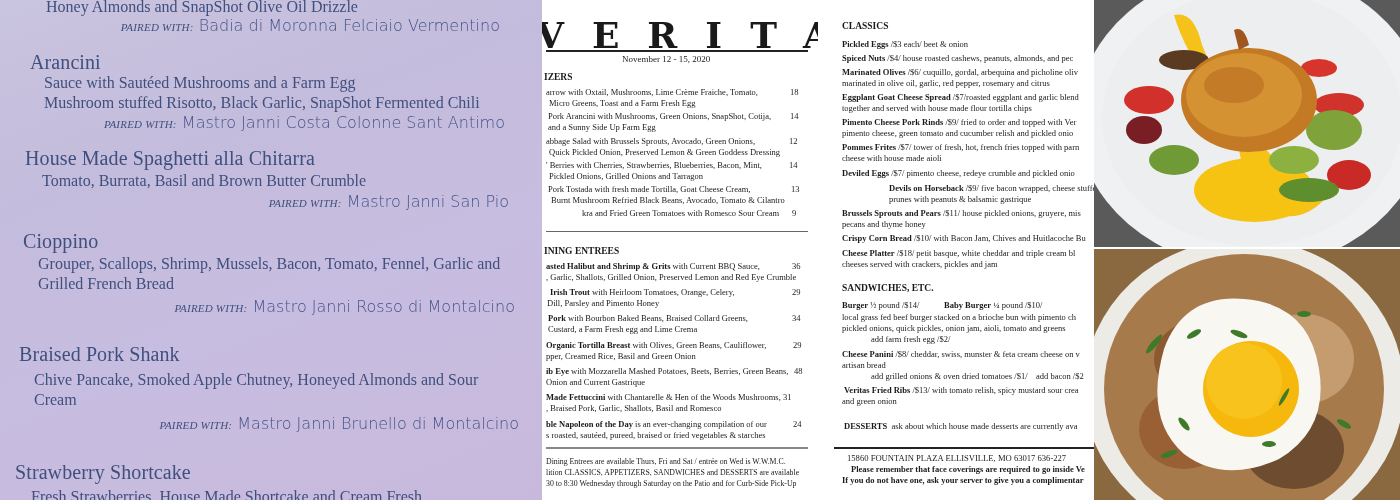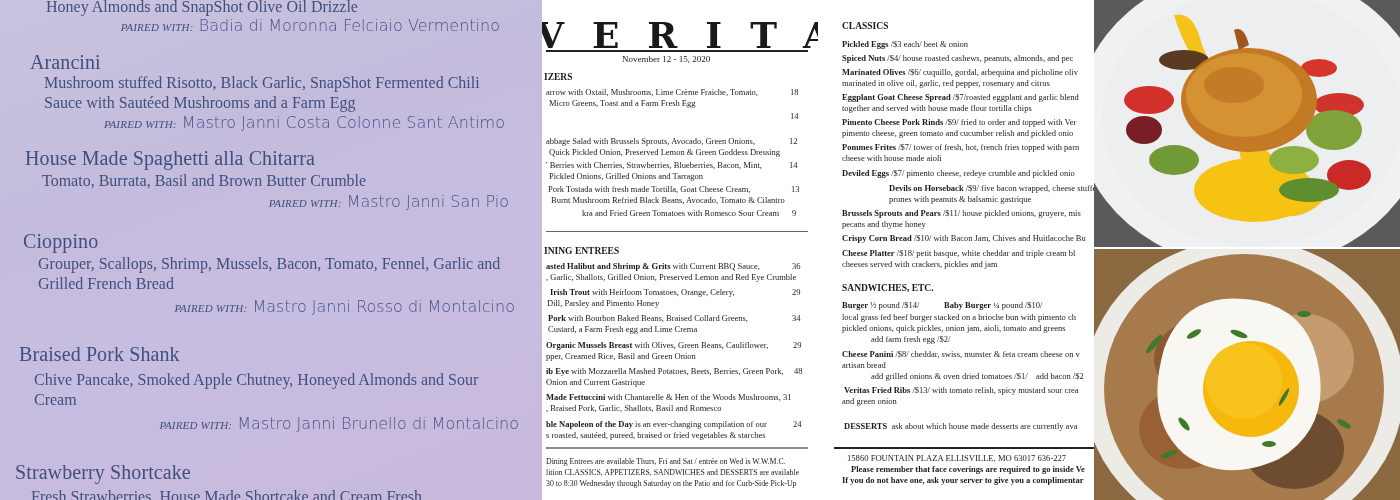--- a/index.html
+++ b/index.html
@@ -60,22 +60,22 @@
     </div>
     <div class="pair-line" style="right:42px; top:16px;">
       <span class="pair-label">PAIRED WITH:</span>
       <span class="pair-wine">Badia di Moronna Felciaio Vermentino</span>
     </div>
 
     <div class="dish" style="left:30px; top:51px;">
       <div class="dish-title">Arancini</div>
     </div>
     <div class="dish" style="left:44px; top:73px;">
+      <div class="dish-desc">Sauce with Sautéed Mushrooms and a Farm Egg</div>
       <div class="dish-desc">Mushroom stuffed Risotto, Black Garlic, SnapShot Fermented Chili</div>
-      <div class="dish-desc">Sauce with Sautéed Mushrooms and a Farm Egg</div>
     </div>
     <div class="pair-line" style="right:37px; top:113px;">
       <span class="pair-label">PAIRED WITH:</span>
       <span class="pair-wine">Mastro Janni Costa Colonne Sant Antimo</span>
     </div>
 
     <div class="dish" style="left:25px; top:147px;">
       <div class="dish-title">House Made Spaghetti alla Chitarra</div>
     </div>
     <div class="dish" style="left:42px; top:171px;">
@@ -124,20 +124,24 @@
     <div class="dates">November 12 - 15, 2020</div>
 
     <div class="sec-head" style="left:2px; top:72px;">IZERS</div>
 
     <div class="item" style="left:4px; top:87px;">
       <div>arrow with Oxtail, Mushrooms, Lime Crème Fraiche, Tomato,</div>
       <div style="padding-left:3px">Micro Greens, Toast and a Farm Fresh Egg</div>
     </div>
     <div class="price" style="left:248px; top:87px;">18</div>
 
+    <div class="item" style="left:6px; top:111px;">
+      <div>Pork Arancini with Mushrooms, Green Onions, SnapShot, Cotija,</div>
+      <div>and a Sunny Side Up Farm Egg</div>
+    </div>
     <div class="price" style="left:248px; top:111px;">14</div>
 
     <div class="item" style="left:4px; top:136px;">
       <div>abbage Salad with Brussels Sprouts, Avocado, Green Onions,</div>
       <div style="padding-left:3px">Quick Pickled Onion, Preserved Lemon &amp; Green Goddess Dressing</div>
     </div>
     <div class="price" style="left:247px; top:136px;">12</div>
 
     <div class="item" style="left:4px; top:160px;">
       <div>' Berries with Cherries, Strawberries, Blueberries, Bacon, Mint,</div>
@@ -172,27 +176,27 @@
     </div>
     <div class="price" style="left:250px; top:287px;">29</div>
 
     <div class="item" style="left:6px; top:313px;">
       <div><b>Pork</b><span> with Bourbon Baked Beans, Braised Collard Greens,</span></div>
       <div>Custard, a Farm Fresh egg and Lime Crema</div>
     </div>
     <div class="price" style="left:250px; top:313px;">34</div>
 
     <div class="item" style="left:4px; top:340px;">
-      <div><b>Organic Mussels Breast</b><span> with Olives, Green Beans, Cauliflower,</span></div>
+      <div><b>Organic Tortilla Breast</b><span> with Olives, Green Beans, Cauliflower,</span></div>
       <div>pper, Creamed Rice, Basil and Green Onion</div>
     </div>
     <div class="price" style="left:251px; top:340px;">29</div>
 
     <div class="item" style="left:4px; top:366px;">
-      <div><b>ib Eye</b><span> with Mozzarella Mashed Potatoes, Beets, Berries, Green Pork,</span></div>
+      <div><b>ib Eye</b><span> with Mozzarella Mashed Potatoes, Beets, Berries, Green Beans,</span></div>
       <div>Onion and Current Gastrique</div>
     </div>
     <div class="price" style="left:252px; top:366px;">48</div>
 
     <div class="item" style="left:4px; top:392px;">
       <div><b>Made Fettuccini</b><span> with Chantarelle &amp; Hen of the Woods Mushrooms,</span> <span>31</span></div>
       <div>, Braised Pork, Garlic, Shallots, Basil and Romesco</div>
     </div>
 
     <div class="item" style="left:4px; top:419px;">

